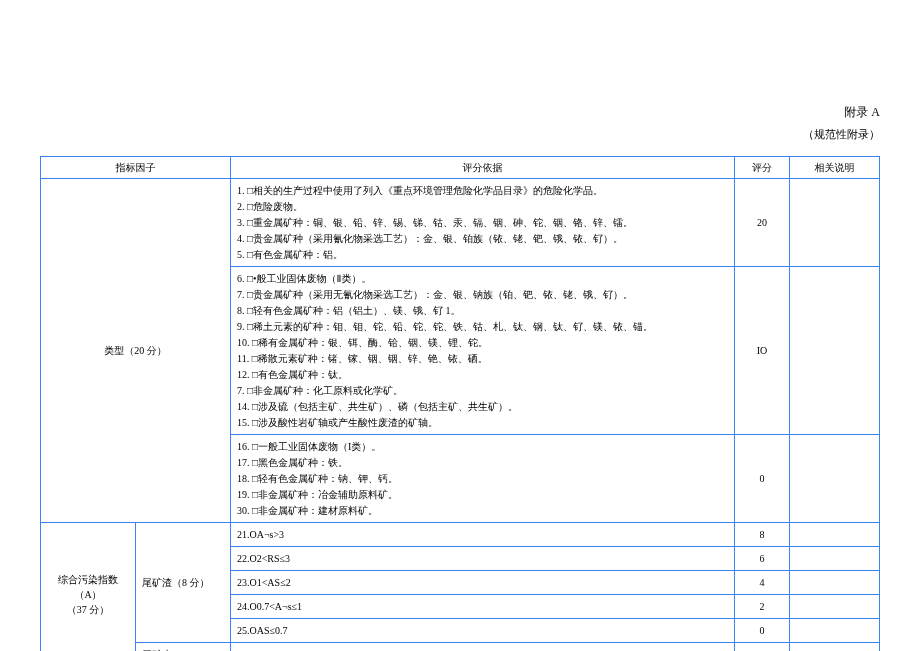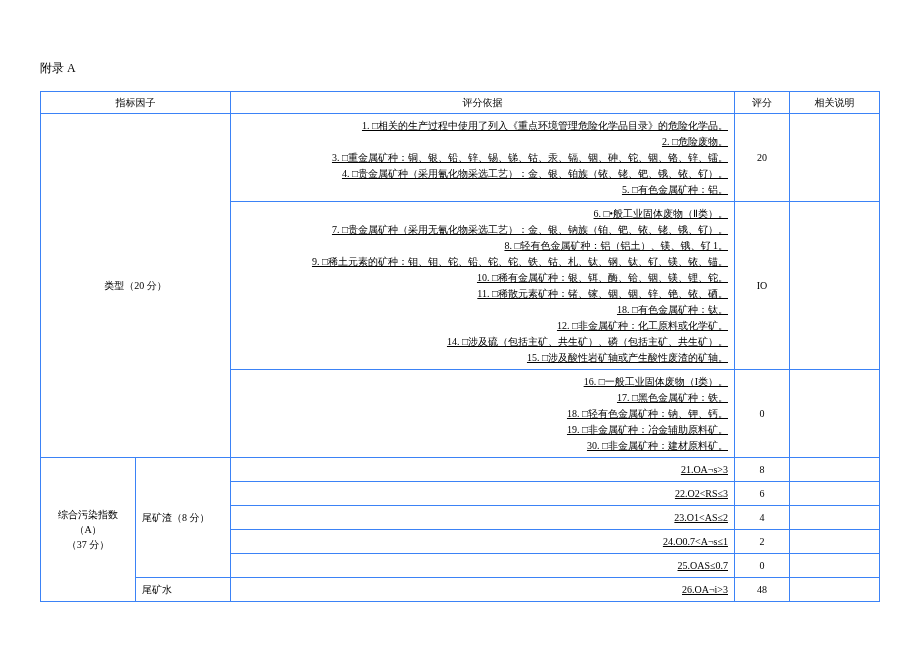--- a/index.html
+++ b/index.html
@@ -4,21 +4,21 @@
   <style>
     * { box-sizing: border-box; margin: 0; padding: 0; }
     body {
       background: #ffffff;
       font-family: "SimSun", "宋体", serif;
       font-size: 11px;
       color: #000;
       padding: 60px 40px 20px 40px;
       width: 920px;
     }
-    .header { text-align: left; margin-bottom: 14px; }
+    .header { text-align: right; margin-bottom: 14px; margin-top: 44px; }
     .header .title-a { font-size: 12px; font-weight: normal; margin-bottom: 6px; }
     .header .subtitle { font-size: 11px; margin-bottom: 6px; }
     .header .table-title { font-size: 11px; margin-bottom: 6px; }
     table {
       border-collapse: collapse;
       width: 100%;
       table-layout: fixed;
     }
     th, td {
       border: 1px solid #3b82f6;
@@ -26,29 +26,30 @@
       font-size: 10px;
       line-height: 1.5;
       vertical-align: middle;
     }
     th { font-weight: normal; text-align: center; }
     .col-factor-a { width: 95px; }
     .col-factor-b { width: 95px; }
     .col-basis { width: auto; }
     .col-score { width: 55px; text-align: center; }
     .col-note { width: 90px; }
-    .basis-cell { text-align: right; text-decoration: underline; }
+    .basis-cell { text-align: left; }
     .basis-cell div { margin: 1px 0; }
     .score-cell { text-align: center; }
   </style>
 </head>
 <body>
 
 <div class="header">
   <div class="title-a">附录 A</div>
+  <div class="subtitle">（规范性附录）</div>
 </div>
 
 <table>
   <colgroup>
     <col class="col-factor-a">
     <col class="col-factor-b">
     <col class="col-basis">
     <col class="col-score">
     <col class="col-note">
   </colgroup>
@@ -74,22 +75,22 @@
         <td></td>
       </tr>
       <tr>
         <td class="basis-cell">
           <div>6. □•般工业固体废物（Ⅱ类）。</div>
           <div>7. □贵金属矿种（采用无氰化物采选工艺）：金、银、钠族（铂、钯、铱、铑、锇、钌）。</div>
           <div>8. □轻有色金属矿种：铝（铝土）、镁、锇、钌 1。</div>
           <div>9. □稀土元素的矿种：钼、钼、铊、铅、铊、铊、铁、钴、札、钛、钢、钛、钌、镁、铱、锚。</div>
           <div>10. □稀有金属矿种：银、铒、酶、铪、铟、镁、锂、铊。</div>
           <div>11. □稀散元素矿种：锗、镓、铟、铟、锌、铯、铱、硒。</div>
-          <div>18. □有色金属矿种：钛。</div>
-          <div>12. □非金属矿种：化工原料或化学矿。</div>
+          <div>12. □有色金属矿种：钛。</div>
+          <div>7. □非金属矿种：化工原料或化学矿。</div>
           <div>14. □涉及硫（包括主矿、共生矿）、磷（包括主矿、共生矿）。</div>
           <div>15. □涉及酸性岩矿轴或产生酸性废渣的矿轴。</div>
         </td>
         <td class="score-cell">IO</td>
         <td></td>
       </tr>
       <tr>
         <td class="basis-cell">
           <div>16. □一般工业固体废物（I类）。</div>
           <div>17. □黑色金属矿种：铁。</div>

